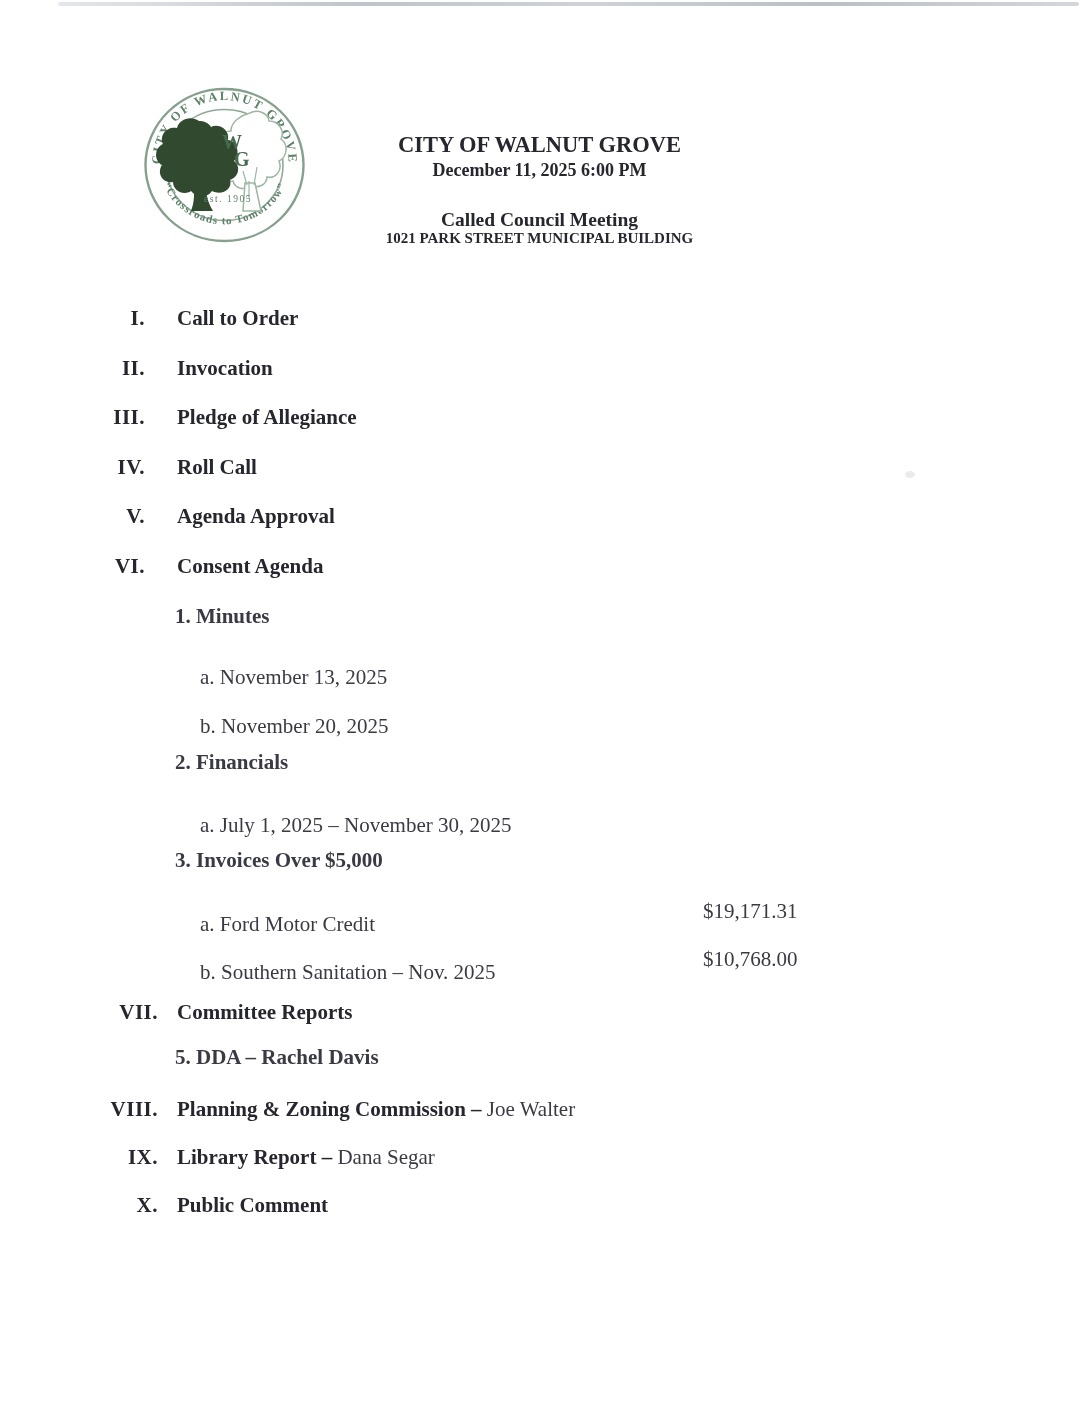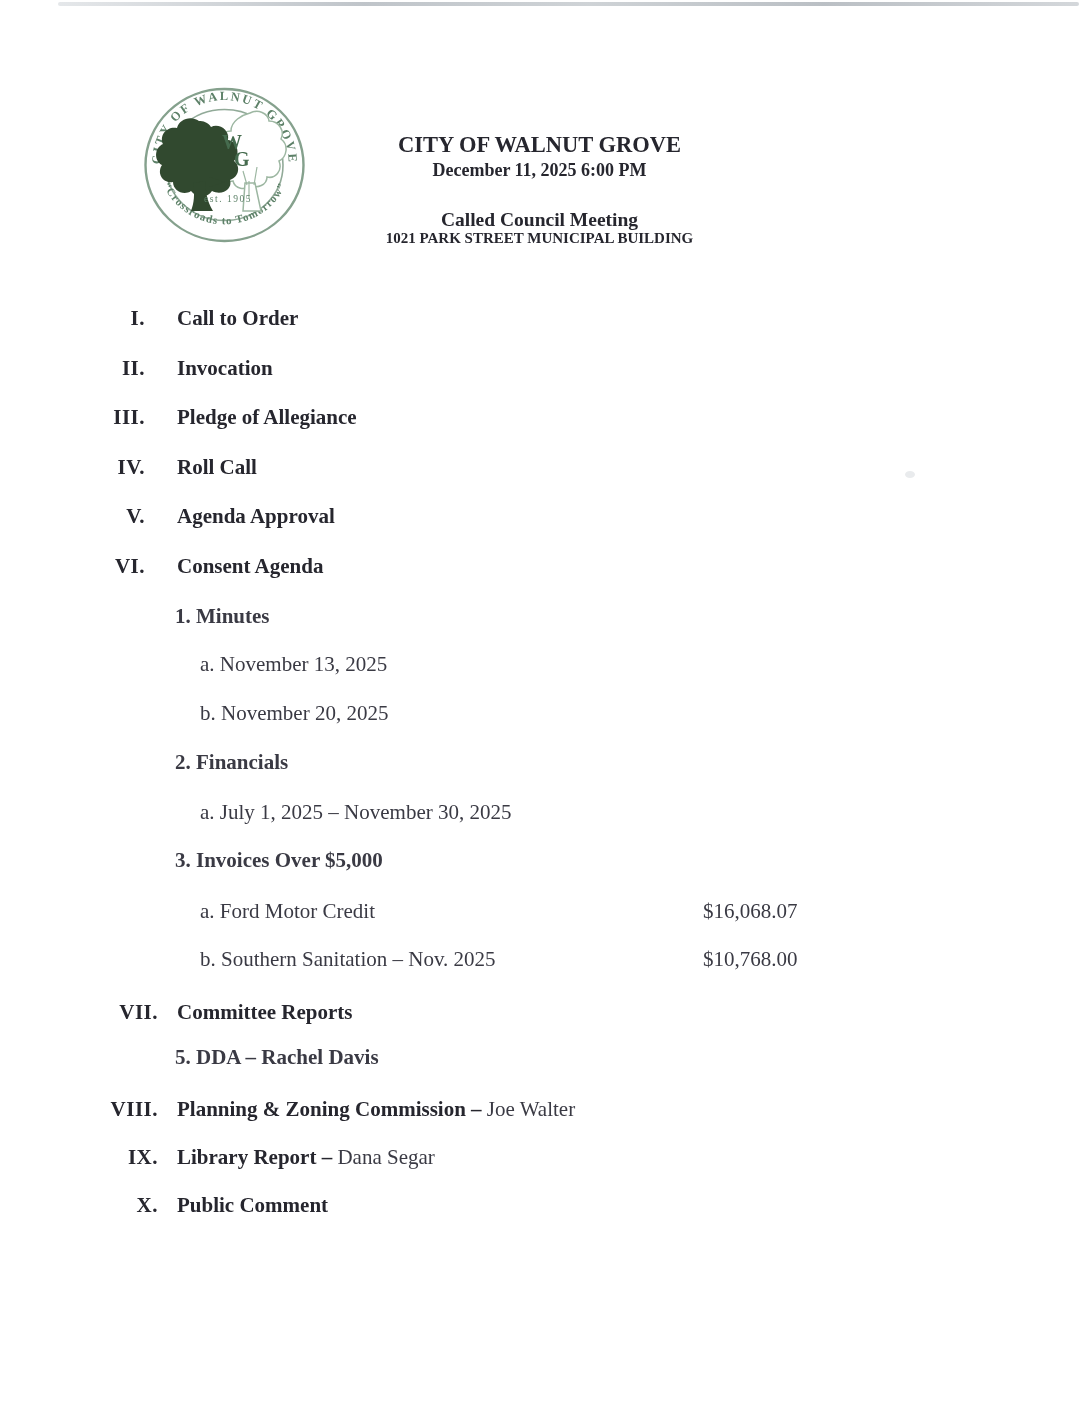--- a/index.html
+++ b/index.html
@@ -45,21 +45,21 @@
   
   .row { position:absolute; left:0; width:100%; font-size:21px;
          color:var(--text-regular,#3a3a44); }
   .row .num { position:absolute; left:0; text-align:right; font-weight:bold;
               color:var(--text-bold,#26262e); letter-spacing:.5px; }
   .numw1 .num { width:145px; }
   .numw2 .num { width:158px; }
   .row .label { position:absolute; left:177px; white-space:nowrap;text-align:center; }
   .row.main .label { font-weight:bold; color:var(--text-bold,#26262e); }
   .row.sub1 .label { left:175px; font-weight:bold; }
-  .row.sub2 .label { left:200px; font-weight:normal; }
+  .row.sub2 .label { left:200px; font-weight:normal;margin-top:13px; }
   .row .label .tail { font-weight:normal; color:var(--text-regular,#3a3a44); }
   .row .amount { position:absolute; left:703px; white-space:nowrap; font-weight:normal;
                  color:var(--text-regular,#3a3a44); }
 </style>
 </head>
 <body>
 
 <div class="page">
 
   <div class="scanline"></div>
@@ -132,21 +132,21 @@
     <span class="label">2. Financials</span>
   </div>
   <div class="row sub2" style="top:800px">
     <span class="label">a. July 1, 2025 – November 30, 2025</span>
   </div>
   <div class="row sub1" style="top:848px">
     <span class="label">3. Invoices Over $5,000</span>
   </div>
   <div class="row sub2" style="top:899px">
     <span class="label">a. Ford Motor Credit</span>
-    <span class="amount">$16,068.07</span>
+    <span class="amount">$19,171.31</span>
   </div>
   <div class="row sub2" style="top:947px">
     <span class="label">b. Southern Sanitation – Nov. 2025</span>
     <span class="amount">$10,768.00</span>
   </div>
 
   <div class="row main numw2" style="top:1000px">
     <span class="num">VII.</span>
     <span class="label">Committee Reports</span>
   </div>

